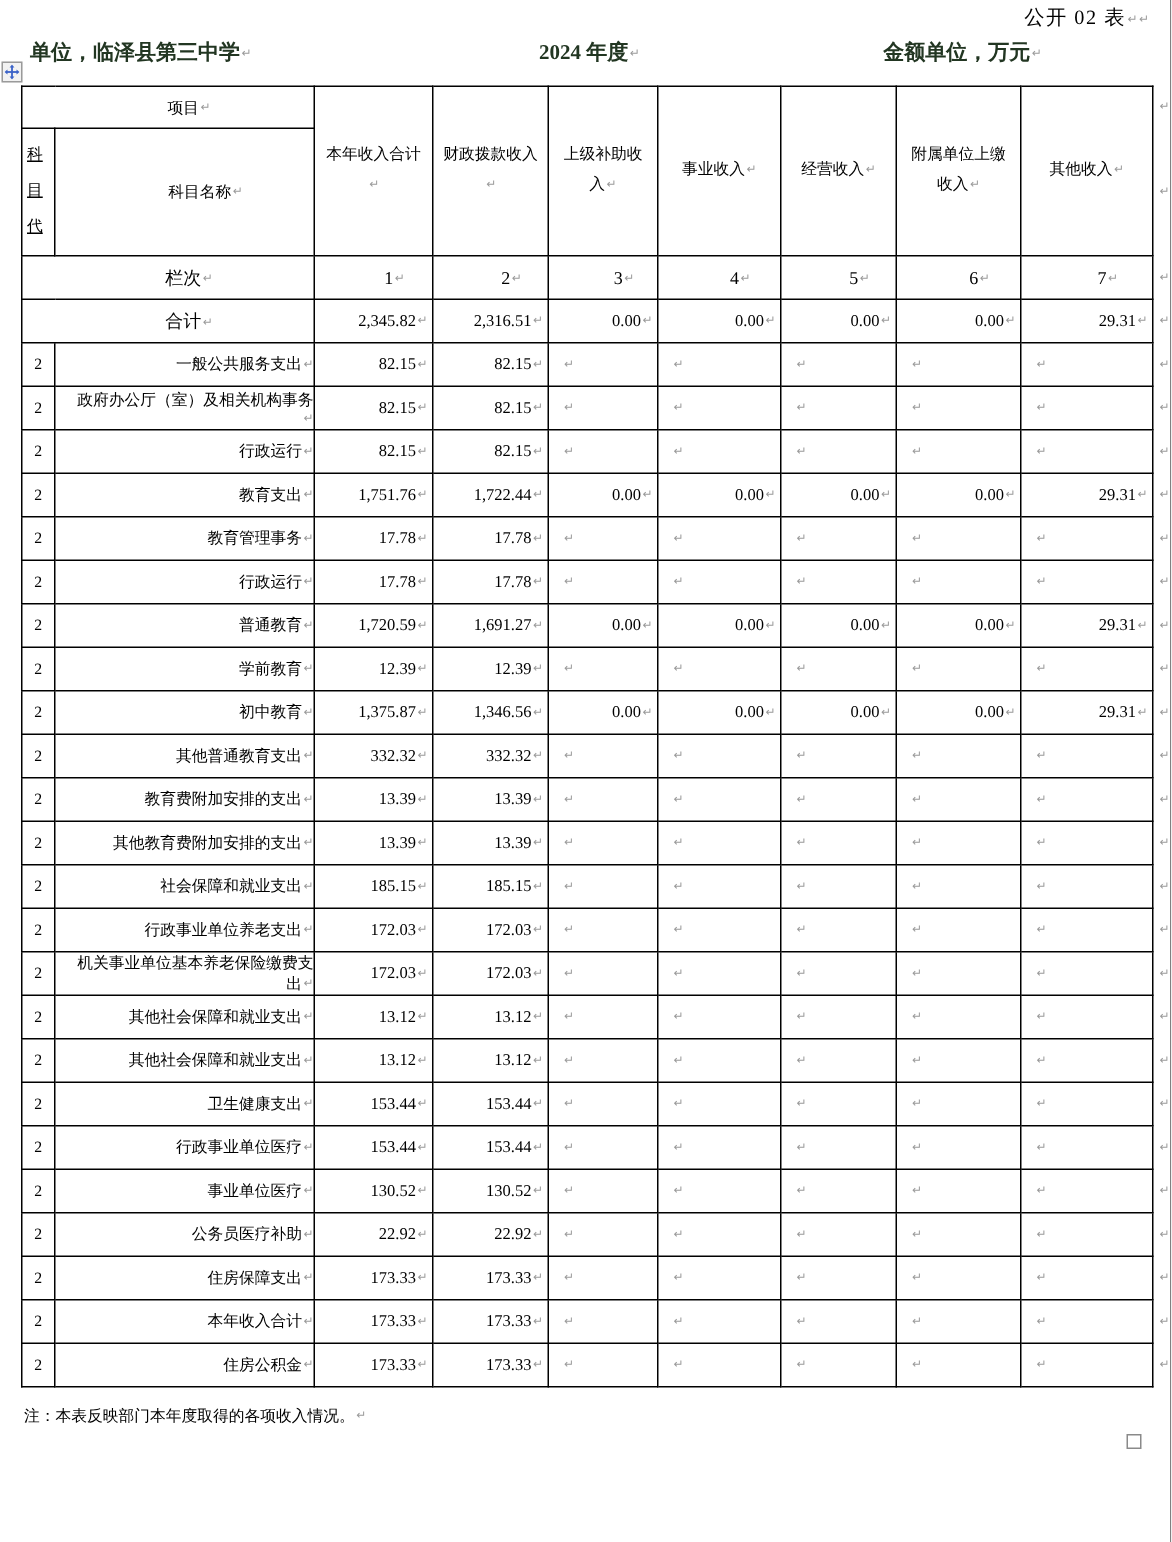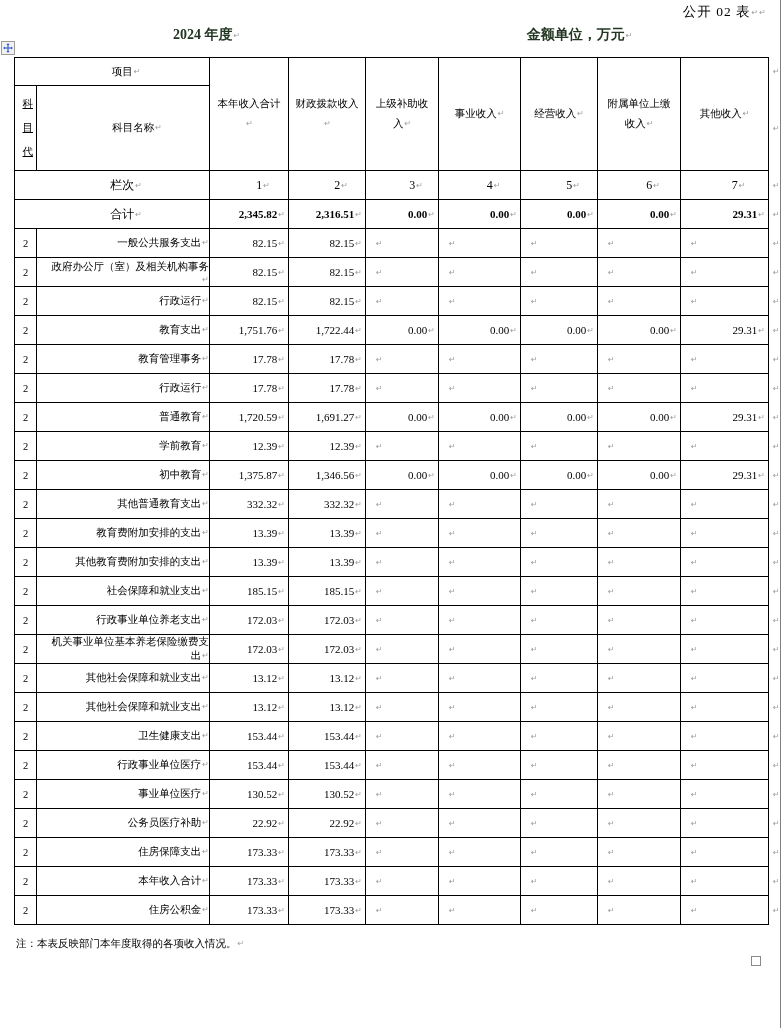--- a/index.html
+++ b/index.html
@@ -31,27 +31,27 @@
     border:1px solid #000; padding:0; font-weight:normal;
     overflow:hidden; vertical-align:middle;
   }
   tr.hr1 { height:28px; }
   tr.hr2 { height:85px; }
   tbody tr { height:29px; }
 
   th { font-size:10.5px; }
   .c { text-align:center;padding-left:28px; }
   .inc-head { text-align:center; padding:0 5px; line-height:1.9; }
-  .code-head { text-align:right; word-break:break-all; line-height:24px; padding:2px 3px; font-size:10.5px;text-decoration:underline; }
+  .code-head { text-align:left; word-break:break-all; line-height:24px; padding:2px 3px; font-size:10.5px;text-decoration:underline; }
   .name  { text-align:right; padding-left:7px; font-size:10.5px; }
   .code  { text-align:center; font-size:10.5px; }
   .num   { text-align:right; padding-right:3px; font-size:11px; }
   .num.empty { text-align:left; padding-left:9px; }
   .lab   { font-size:12px; }
-  .bold  { font-weight:bold; }
+  .bold  { font-weight:normal; }
 
   
   .fm::after, .pm::after, .rmark::after {
     content:"\21B5"; color:#9b9b9b; font-size:8px; font-weight:normal;
     font-family:"DejaVu Sans",sans-serif; margin-left:1px; vertical-align:1px;
   }
   .pm2::after {
     content:"\21B5\21B5"; color:#9b9b9b; font-size:8px; font-weight:normal;
     font-family:"DejaVu Sans",sans-serif; margin-left:1px; vertical-align:1px;
   }
@@ -66,20 +66,21 @@
 </style>
 </head>
 <body>
 
 <div class="page">
   <div class="right-edge"></div>
 
   <div class="pub-label pm2"><span>公开 02 表</span></div>
 
   <div class="title-row">
+    <div class="title-left pm"><span>单位，临泽县第三中学</span></div>
     <div class="title-center pm"><span>2024 年度</span></div>
     <div class="title-right pm"><span>金额单位，万元</span></div>
   </div>
 
   <div class="move-handle">
     <svg width="10" height="10" viewBox="0 0 10 10">
       <g fill="#3a62c8">
         <rect x="4.4" y="1" width="1.2" height="8"></rect>
         <rect x="1" y="4.4" width="8" height="1.2"></rect>
         <polygon points="5,0 3.4,2 6.6,2"></polygon>

